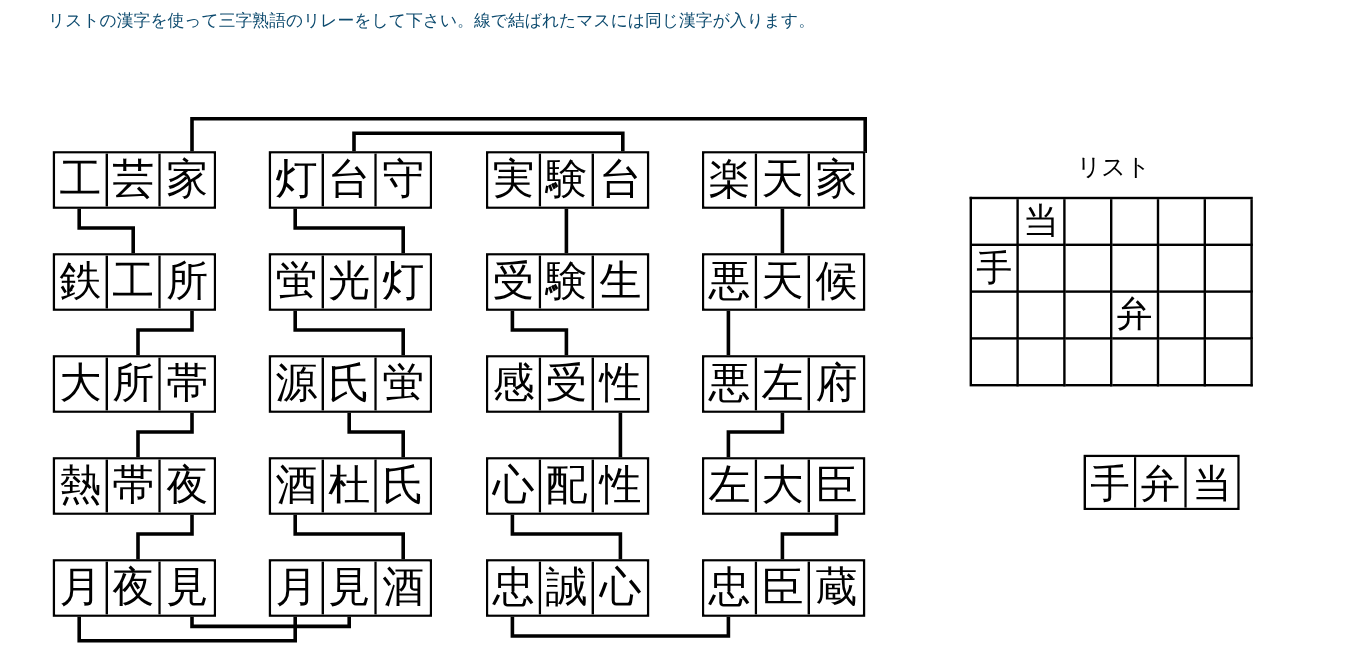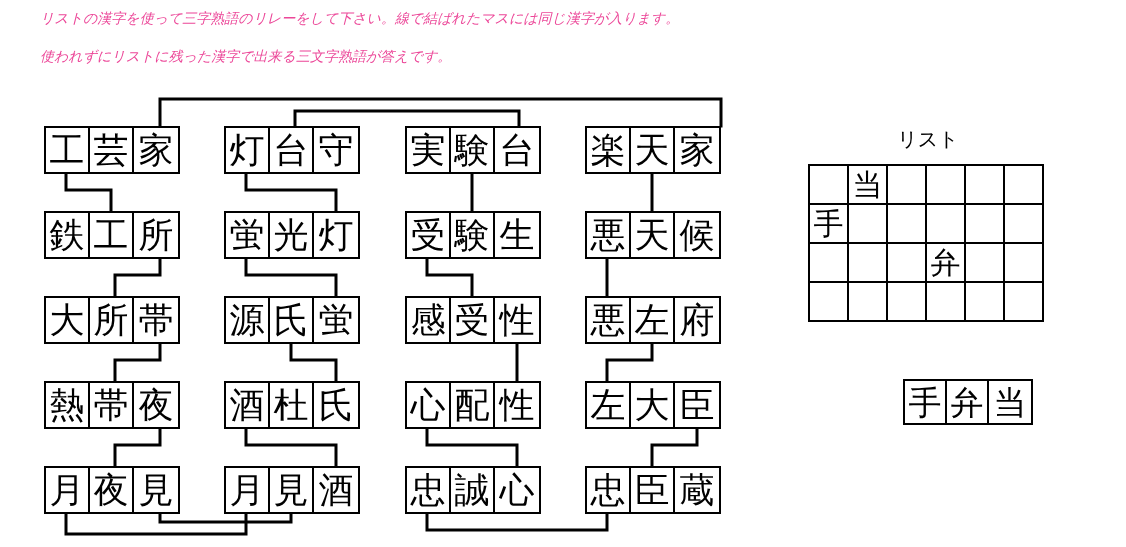--- a/index.html
+++ b/index.html
@@ -20,22 +20,21 @@
   .instructions {
     position: absolute;
     left: 40px;
     top: 10px;
     width: 1040px;
   }
   .instr-line {
     font-size: 14px;
     line-height: 1.25;
     white-space: nowrap;
-    color: #ec4899;
-    font-style: italic;
+    color: #0c4a6e;
   }
   .instr-line.second {
     margin-top: 20px;
     margin-left: 0px;
   }
 
   
   #puzzle-area {
     position: absolute;
     left: 0;
@@ -124,21 +123,20 @@
     width: 42px;
     height: 42px;
     font-size: 33px;
   }
 </style>
 </head>
 <body>
 
 <div class="instructions">
   <div class="instr-line">リストの漢字を使って三字熟語のリレーをして下さい。線で結ばれたマスには同じ漢字が入ります。</div>
-  <div class="instr-line second">使われずにリストに残った漢字で出来る三文字熟語が答えです。</div>
 </div>
 
 <div id="puzzle-area">
   <svg id="connector-layer" viewBox="0 0 1126 547" width="1126" height="547" xmlns="http://www.w3.org/2000/svg">
     <g stroke="#000000" stroke-width="3" fill="none" stroke-linecap="square" stroke-linejoin="miter">
 
       <polyline points="160,126 160,99 721,99 721,126"></polyline>
 
       <polyline points="295,126 295,111 519,111 519,126"></polyline>
 

